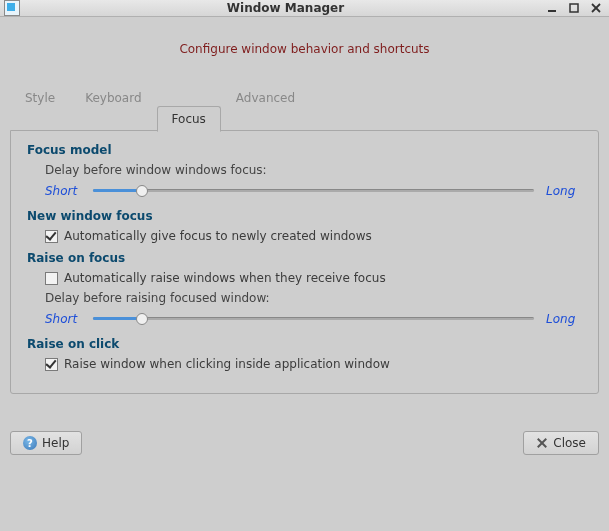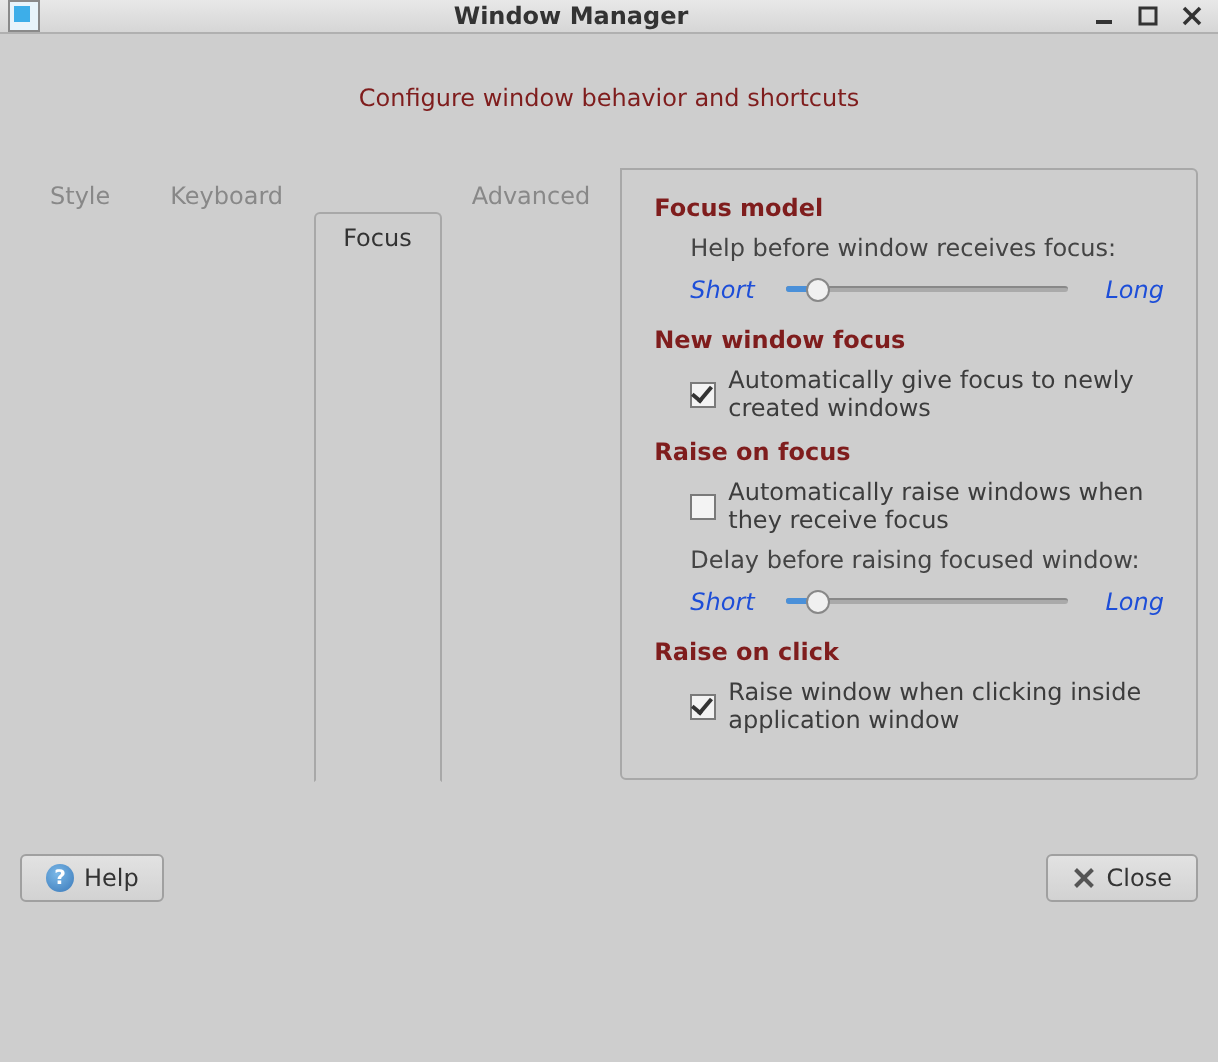--- a/index.html
+++ b/index.html
@@ -66,21 +66,21 @@
     text-align: center;
     color: #7f1d1d;
     font-size: 12px;
     padding: 2px 0 6px 0;
     background: #cecece;
   }
   .content {
     flex: 1;
     padding: 0 10px 8px 10px;
     display: flex;
-    flex-direction: row;
+    flex-direction: column;
   }
   .tabbar {
     display: flex;
     position: relative;
     z-index: 1;
   }
   .tab {
     padding: 5px 14px;
     color: #888;
     border: 1px solid transparent;
@@ -103,21 +103,21 @@
   .tab-panel {
     border: 1px solid #a8a8a8;
     border-radius: 0 3px 3px 3px;
     padding: 10px 16px 16px 16px;
     flex: 1;
     background: #cecece;
     margin-top: -1px;
   }
   .section-heading {
     font-weight: bold;
-    color: #7f1d1d;
+    color: #0c4a6e;
     margin: 8px 0 6px 0;
     font-size: 12px;
   }
   .section-heading.first { margin-top: 2px; }
   .section-body {
     padding-left: 18px;
   }
   .row { display: flex; align-items: center; margin-bottom: 6px; }
   .radio-row { display: flex; align-items: center; gap: 24px; }
   .radio-opt {
@@ -172,21 +172,21 @@
     align-items: center;
     gap: 12px;
     margin: 2px 0 10px 0;
   }
   .slider-end {
     color: #1d4ed8;
     font-style: italic;
     font-size: 12px;
     min-width: 36px;
   }
-  .slider-end.right { text-align: right; }
+  .slider-end.right { }
   .slider {
     flex: 1;
     height: 16px;
     position: relative;
   }
   .slider .track-full {
     position: absolute;
     left: 0; right: 0;
     top: 6px;
     height: 3px;
@@ -291,21 +291,21 @@
       <div class="tab">Style</div>
       <div class="tab">Keyboard</div>
       <div class="tab active">Focus</div>
       <div class="tab">Advanced</div>
     </div>
 
     <div class="tab-panel">
 
       <div class="section-heading first">Focus model</div>
       <div class="section-body">
-        <div class="desc">Help before window receives focus:</div>
+        <div class="desc">Delay before window windows focus:</div>
         <div class="slider-row">
           <div class="slider-end">Short</div>
           <div class="slider">
             <div class="track-full"></div>
             <div class="track-fill"></div>
             <div class="thumb"></div>
           </div>
           <div class="slider-end right">Long</div>
         </div>
       </div>

